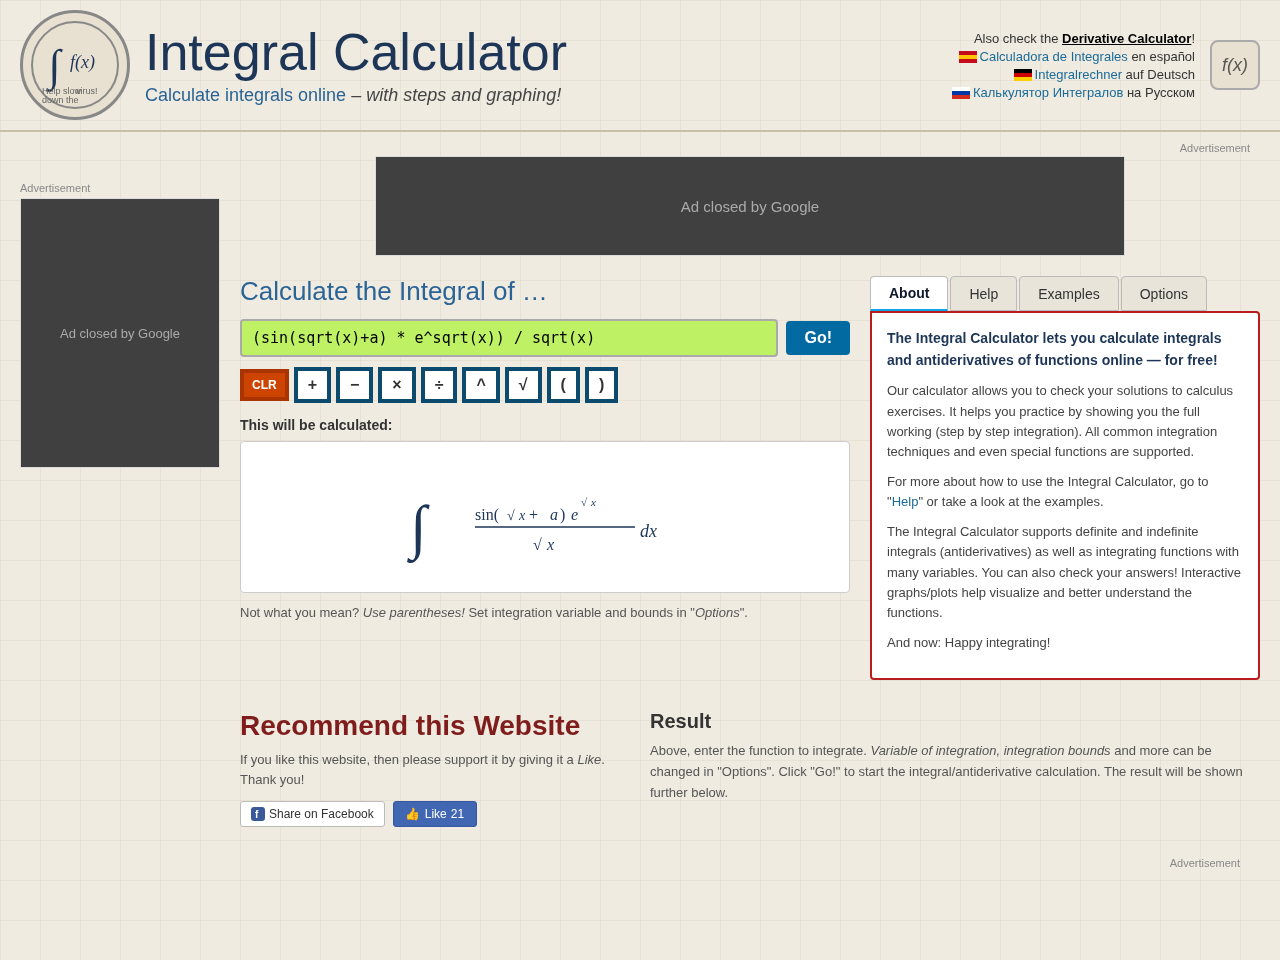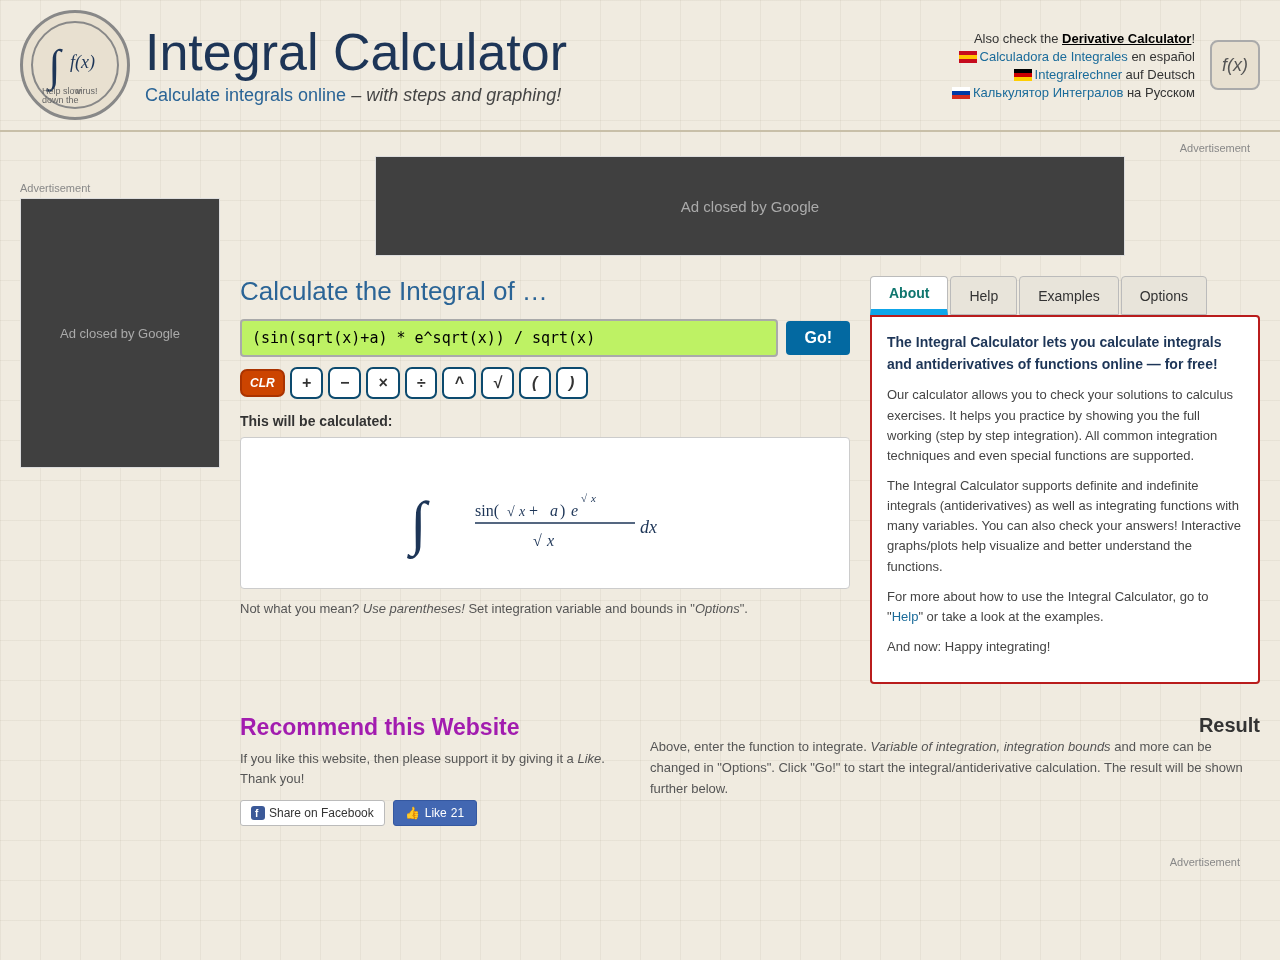--- a/index.html
+++ b/index.html
@@ -191,28 +191,27 @@
     #calc-buttons {
       display: flex;
       gap: 5px;
       align-items: center;
       flex-wrap: wrap;
     }
     .calc-btn {
       padding: 5px 10px;
       font-size: 16px;
       font-weight: bold;
-      border: 2px solid #0c4a6e;
-      border-radius: 7px;
+      border: 4px solid #0c4a6e;
+      border-radius: 0;
       cursor: pointer;
       background: #fff;
       color: #333;
       min-width: 32px;
       text-align: center;
-      font-style: italic;
     }
     .clr-btn {
       background: #cc4400;
       color: #fff;
       border-color: #aa3300;
       font-size: 12px;
       font-weight: bold;
       padding: 5px 8px;
     }
 
@@ -256,23 +255,23 @@
       border: 1px solid #bbb;
       background: #e8e4da;
       cursor: pointer;
       font-size: 14px;
       color: #333;
       border-radius: 4px 4px 0 0;
       margin-right: 2px;
     }
     .tab-btn.active {
       background: #fff;
-      border-bottom: 6px solid #0ea5e9;
-      font-weight: bold;
-      color: #0f766e;
+      border-bottom: 2px solid #0ea5e9;
+      font-weight: bold;
+      color: #0f172a;
       z-index: 1;
       position: relative;
     }
     #about-panel {
       background: #fff;
       border: 2px solid #b91c1c;
       border-radius: 0 4px 4px 4px;
       padding: 15px;
       font-size: 13px;
       line-height: 1.55;
@@ -294,22 +293,22 @@
       display: flex;
       gap: 30px;
       margin-top: 30px;
       padding: 0 0 20px 0;
     }
     #recommend-box {
       width: 380px;
       flex-shrink: 0;
     }
     #recommend-title {
-      font-size: 23px;
-      color: #a21caf;
+      font-size: 28px;
+      color: #7f1d1d;
       font-weight: bold;
       margin-bottom: 8px;
     }
     #recommend-text {
       font-size: 13px;
       color: #555;
       margin-bottom: 12px;
       line-height: 1.5;
     }
     #social-buttons {
@@ -342,21 +341,21 @@
       gap: 4px;
     }
 
     #result-box {
       flex: 1;
     }
     #result-title {
       font-size: 20px;
       color: #333;
       font-weight: bold;
-      text-align: right;
+      margin-bottom: 8px;
     }
     #result-text {
       font-size: 13px;
       color: #555;
       line-height: 1.6;
     }
 
     
     #bottom-ad-label {
       text-align: right;
@@ -478,24 +477,24 @@
       <div id="right-panel">
         <div id="tabs-row">
           <button class="tab-btn active">About</button>
           <button class="tab-btn">Help</button>
           <button class="tab-btn">Examples</button>
           <button class="tab-btn">Options</button>
         </div>
         <div id="about-panel">
           <div id="about-headline">The Integral Calculator lets you calculate integrals and antiderivatives of functions online — for free!</div>
           <p>Our calculator allows you to check your solutions to calculus exercises. It helps you practice by showing you the full working (step by step integration). All common integration techniques and even special functions are supported.</p>
-          <p>The Integral Calculator supports definite and indefinite integrals (antiderivatives) as well as integrating functions with many variables. You can also check your answers! Interactive graphs/plots help visualize and better understand the functions.</p>
           <p>
             <span>For more about how to use the Integral Calculator, go to "</span><a>Help</a><span>" or take a look at the examples.</span>
           </p>
+          <p>The Integral Calculator supports definite and indefinite integrals (antiderivatives) as well as integrating functions with many variables. You can also check your answers! Interactive graphs/plots help visualize and better understand the functions.</p>
           <p>And now: Happy integrating!</p>
         </div>
       </div>
     </div>
 
     <div id="bottom-section">
 
       <div id="recommend-box">
         <div id="recommend-title">Recommend this Website</div>
         <div id="recommend-text">

